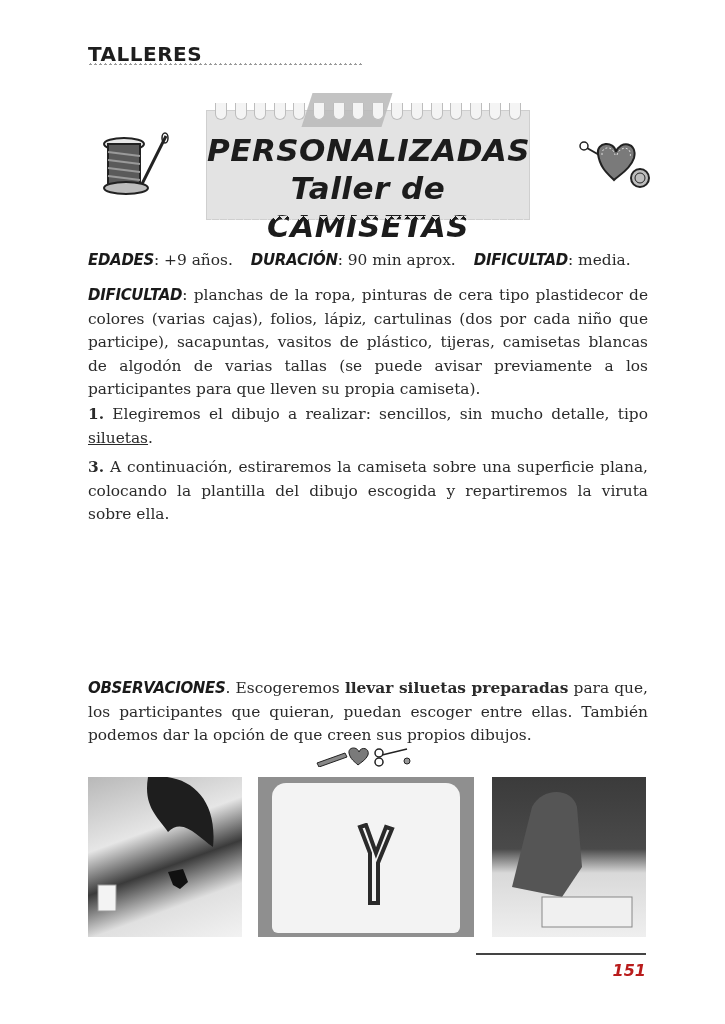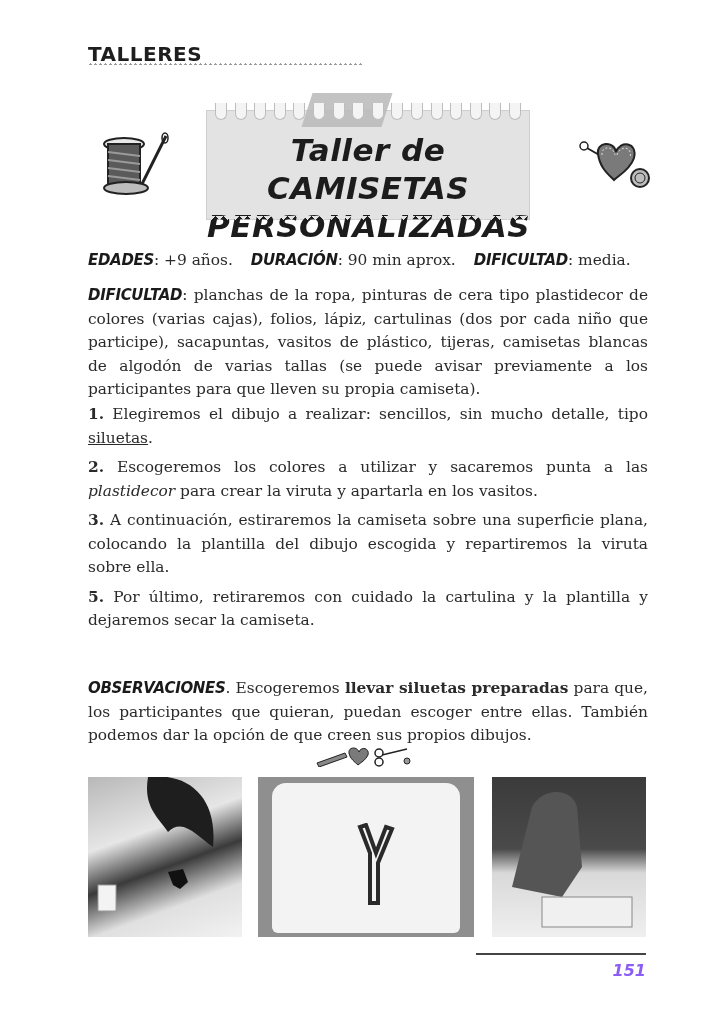--- a/index.html
+++ b/index.html
@@ -25,21 +25,21 @@
   .em { font-style:italic; }
   .strong { font-weight:bold; }
   .ornament { position:absolute; left:315px; top:745px; width:100px; height:22px; }
   .photo { position:absolute; top:777px; height:160px; background:#cfcfcf; overflow:hidden; }
   .p1 { left:88px; width:154px; background:linear-gradient(160deg,#b8b8b8 0%,#e6e6e6 35%,#3a3a3a 55%,#e0e0e0 75%,#f2f2f2 100%); }
   .p2 { left:258px; width:216px; background:#8f8f8f; }
   .p3 { left:492px; width:154px; background:linear-gradient(180deg,#3b3b3b 0%,#4a4a4a 45%,#d9d9d9 60%,#efefef 100%); }
   .shirt { position:absolute; left:14px; top:6px; width:188px; height:150px; background:#f3f3f3; border-radius:14px 14px 6px 6px; }
   .shirt-figure { position:absolute; left:84px; top:40px; width:40px; height:90px; }
   .footer-line { position:absolute; left:476px; top:953px; width:170px; height:2px; background:#444; }
-  .page-num { position:absolute; left:600px; top:961px; width:46px; text-align:right; font-family:"DejaVu Sans", sans-serif; font-style:italic; font-weight:bold; font-size:16px; color:#8b5cf6; }
+  .page-num { position:absolute; left:600px; top:961px; width:46px; text-align:right; font-family:"DejaVu Sans", sans-serif; font-style:italic; font-weight:bold; font-size:16px; color:#b91c1c; }
 </style>
 </head>
 <body>
 
 <div class="section-head">TALLERES</div>
 <div class="dots"></div>
 
 <svg class="icon-spool" viewBox="0 0 72 70">
   <ellipse cx="24" cy="14" rx="20" ry="6" fill="#e8e8e8" stroke="#222" stroke-width="2"></ellipse>
   <rect x="8" y="14" width="32" height="42" fill="#5a5a5a" stroke="#222" stroke-width="2"></rect>
@@ -63,22 +63,22 @@
       <div class="hole"></div>
       <div class="hole"></div>
       <div class="hole"></div>
       <div class="hole"></div>
       <div class="hole"></div>
       <div class="hole"></div>
       <div class="hole"></div>
       <div class="hole"></div>
   </div>
   <div class="banner-title">
+    <div>PERSONALIZADAS</div>
     <div>Taller de CAMISETAS</div>
-    <div>PERSONALIZADAS</div>
   </div>
   <div class="torn"></div>
 </div>
 
 <svg class="icon-heart" viewBox="0 0 74 56">
   <circle cx="6" cy="10" r="4" fill="#fff" stroke="#222" stroke-width="1.5"></circle>
   <line x1="9" y1="12" x2="30" y2="24" stroke="#222" stroke-width="2"></line>
   <path d="M20 18 C18 6 36 4 38 16 C42 4 60 6 56 22 C52 34 40 40 36 44 C30 38 22 32 20 18 Z" fill="#7a7a7a" stroke="#222" stroke-width="2"></path>
   <path d="M24 19 C23 10 35 9 37 19 M39 19 C42 9 55 10 52 22" fill="none" stroke="#ddd" stroke-width="1" stroke-dasharray="2 2"></path>
   <circle cx="62" cy="42" r="9" fill="#bdbdbd" stroke="#222" stroke-width="2"></circle>
@@ -93,23 +93,21 @@
   <span class="lbl">DIFICULTAD</span>
     <span class="val">:  media.</span>
 </div>
 
 <div class="content" style="top:284px;">
   <p class="para"><span class="lbl">DIFICULTAD</span><span>: planchas de la ropa, pinturas de cera tipo plastidecor de colores (varias cajas), folios, lápiz, cartulinas (dos por cada niño que participe), sacapuntas, vasitos de plástico, tijeras, camisetas blancas de algodón de varias tallas (se puede avisar previamente a los participantes para que lleven su propia camiseta).</span></p>
 </div>
 
 <div class="content" style="top:403px;">
   <p class="para"><span class="num">1.</span><span> Elegiremos el dibujo a realizar: sencillos, sin mucho detalle, tipo </span><span class="u">siluetas</span><span>.</span></p>
-  <p class="para"><span class="num">2.</span><span> Escogeremos los colores a utilizar y sacaremos punta a las </span><span class="em">plastidecor</span><span> para crear la viruta y apartarla en los vasitos.</span></p>
   <p class="para"><span class="num">3.</span><span> A continuación, estiraremos la camiseta sobre una superficie plana, colocando la plantilla del dibujo escogida y repartiremos la viruta sobre ella.</span></p>
-  <p class="para"><span class="num">5.</span><span> Por último, retiraremos con cuidado la cartulina y la plantilla y dejaremos secar la camiseta.</span></p>
 </div>
 
 <div class="content" style="top:677px;">
   <p class="para"><span class="lbl">OBSERVACIONES</span><span>.  Escogeremos </span><span class="strong">llevar siluetas preparadas</span><span> para que, los participantes que quieran, puedan escoger entre ellas. También podemos dar la opción de que creen sus propios dibujos.</span></p>
 </div>
 
 <svg class="ornament" viewBox="0 0 100 22">
   <path d="M2 18 L30 8 L32 12 L4 22 Z" fill="#888" stroke="#222" stroke-width="1"></path>
   <path d="M34 8 C33 2 42 1 44 7 C46 1 55 3 53 10 C51 15 45 18 43 20 C40 17 35 14 34 8 Z" fill="#7a7a7a" stroke="#222" stroke-width="1"></path>
   <circle cx="64" cy="8" r="4" fill="none" stroke="#222" stroke-width="1.5"></circle>

